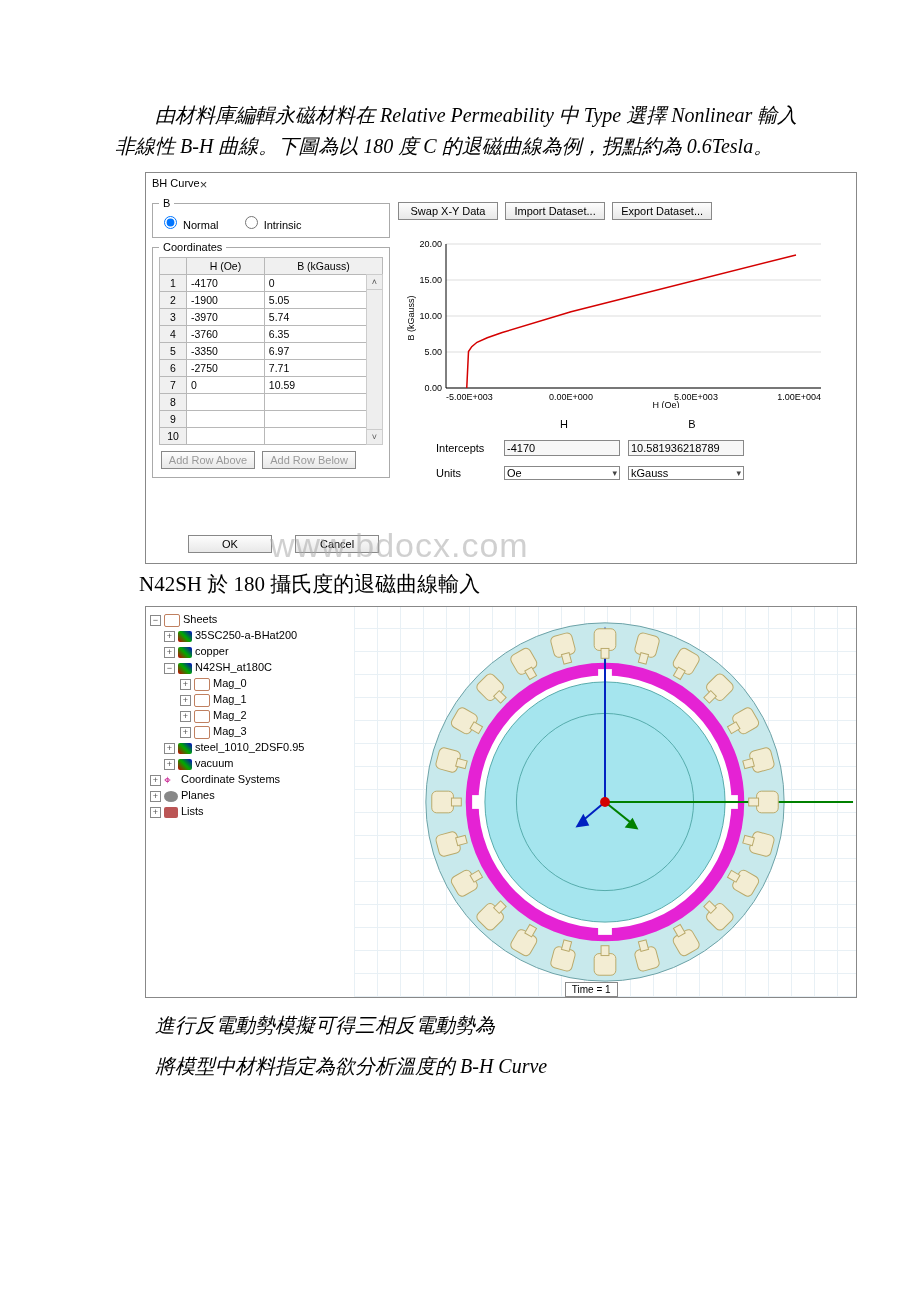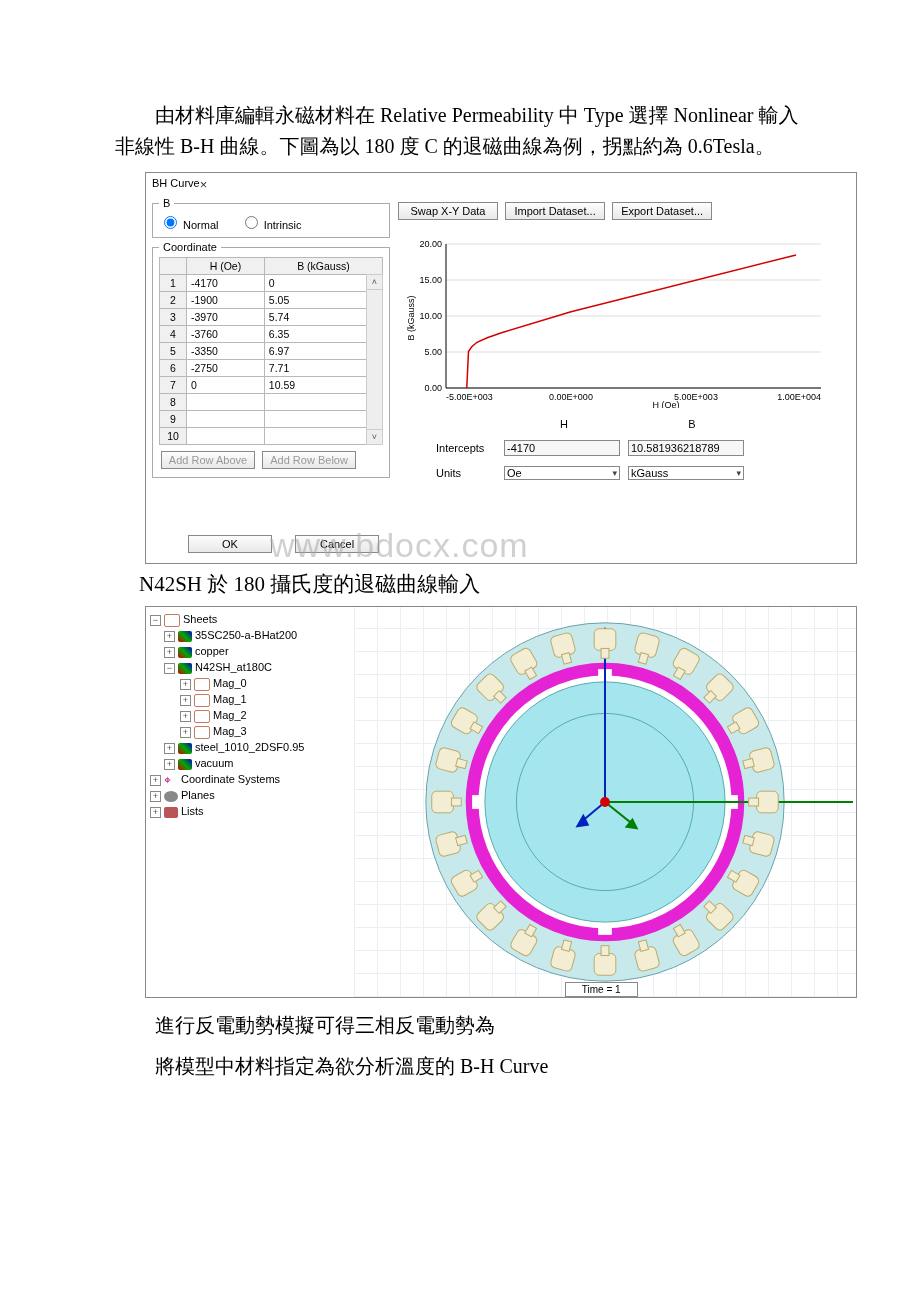--- a/index.html
+++ b/index.html
@@ -9,20 +9,21 @@
     margin: 0;
     background: white;
     color: #000;
   }
   .page {
     padding: 100px 110px 40px 115px;
   }
   .para {
     line-height: 1.55;
     margin-bottom: 10px;
+    font-style: italic;
   }
   .indent {
     text-indent: 2em;
   }
   .screenshot {
     border: 1px solid #888;
     background: #fff;
     font-family: "Microsoft YaHei", Arial, sans-serif;
     font-size: 11px;
     color: #000;
@@ -150,21 +151,21 @@
   .viewport {
     flex:1;
     position:relative;
     background-image:
       repeating-linear-gradient(0deg,#e8f0f5 0,#e8f0f5 1px,transparent 1px,transparent 23px),
       repeating-linear-gradient(90deg,#e8f0f5 0,#e8f0f5 1px,transparent 1px,transparent 23px);
     background-color:#fff;
   }
   .time-box {
     position:absolute; bottom:0; left:42%;
-    border:1px solid #888; font-size:10px; padding:1px 16px; background:#fff;
+    border:1px solid #888; font-size:10px; padding:1px 6px; background:#fff;
   }
 </style>
 </head>
 <body>
 
 <div class="page">
 
   <div class="para indent">由材料庫編輯永磁材料在 Relative Permeability 中 Type 選擇 Nonlinear 輸入非線性 B-H 曲線。下圖為以 180 度 C 的退磁曲線為例，拐點約為 0.6Tesla。</div>
 
   <div class="screenshot">
@@ -177,21 +178,21 @@
       <div class="left-col">
         <fieldset>
           <legend>B</legend>
           <div class="radio-row">
             <label><input type="radio" checked="" style=""> <span>Normal</span></label>
             <label><input type="radio" style=""> <span>Intrinsic</span></label>
           </div>
         </fieldset>
 
         <fieldset>
-          <legend>Coordinate</legend>
+          <legend>Coordinates</legend>
           <div class="coord-table-wrap">
             <table class="coord-table">
               <tbody>
                   <tr>
                 <th></th>
                 <th>H (Oe)</th>
                 <th>B (kGauss)</th>
               </tr>
               <tr>
                     <td class="rownum">1</td>

